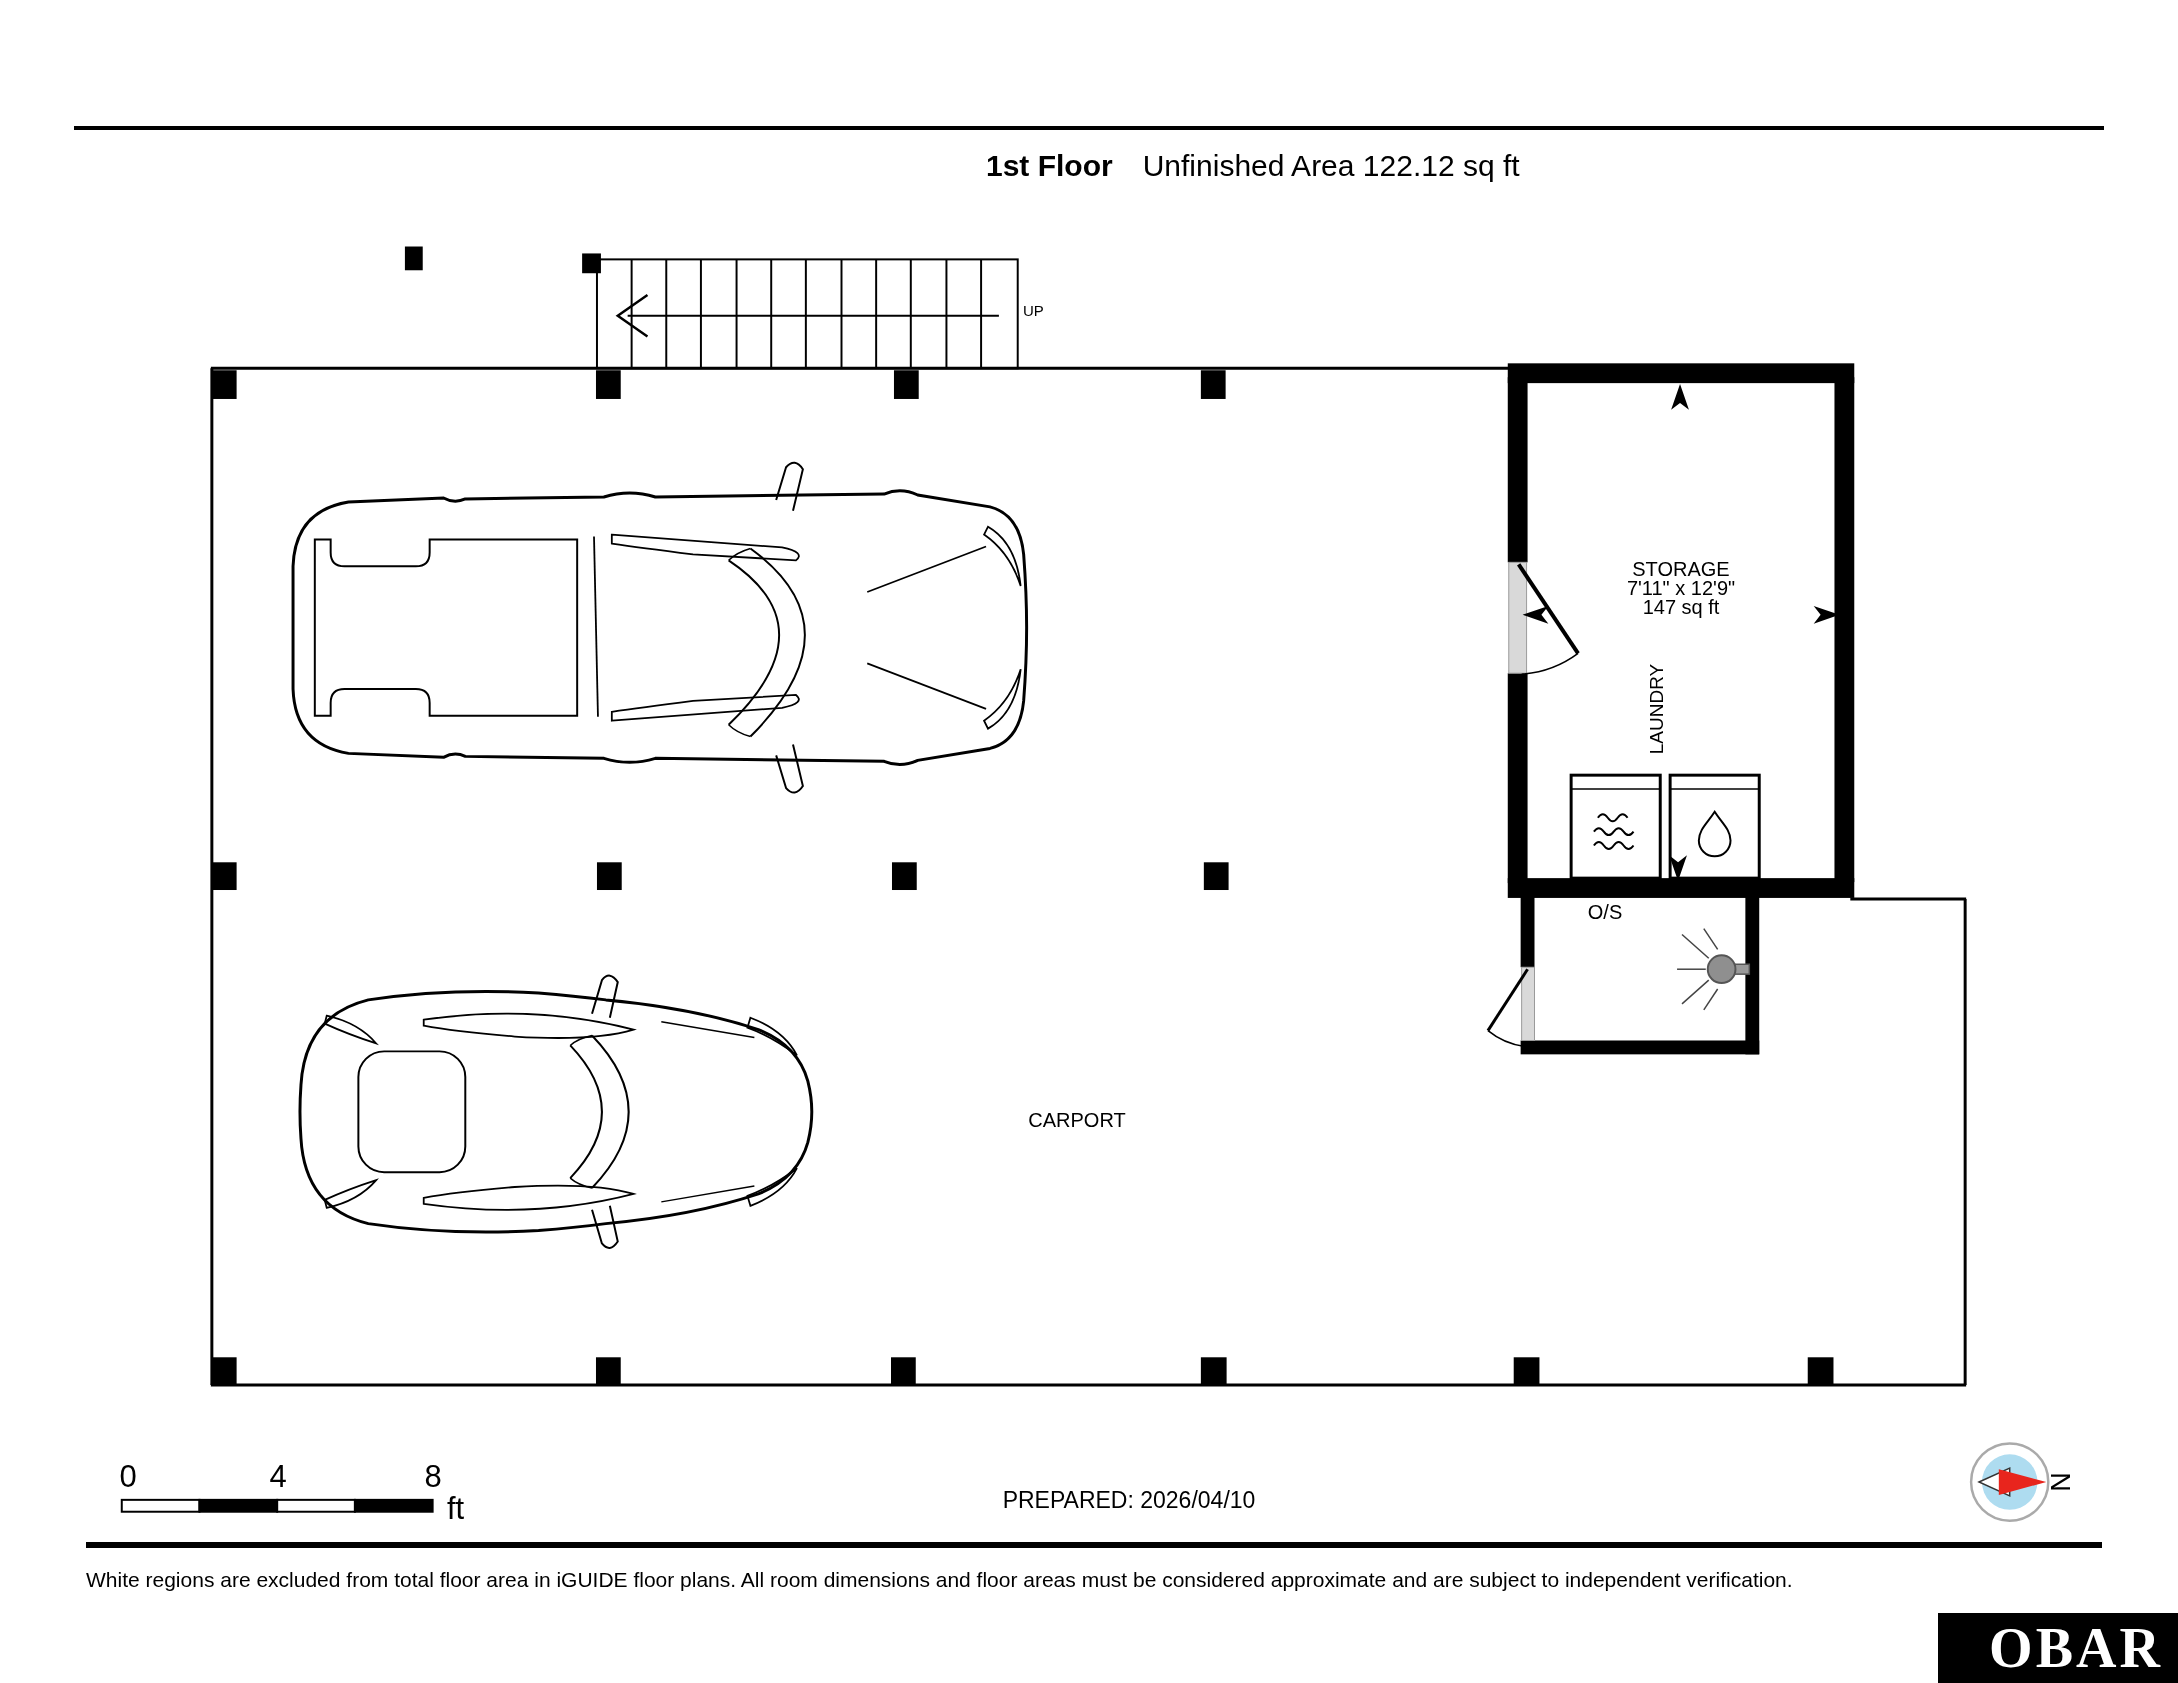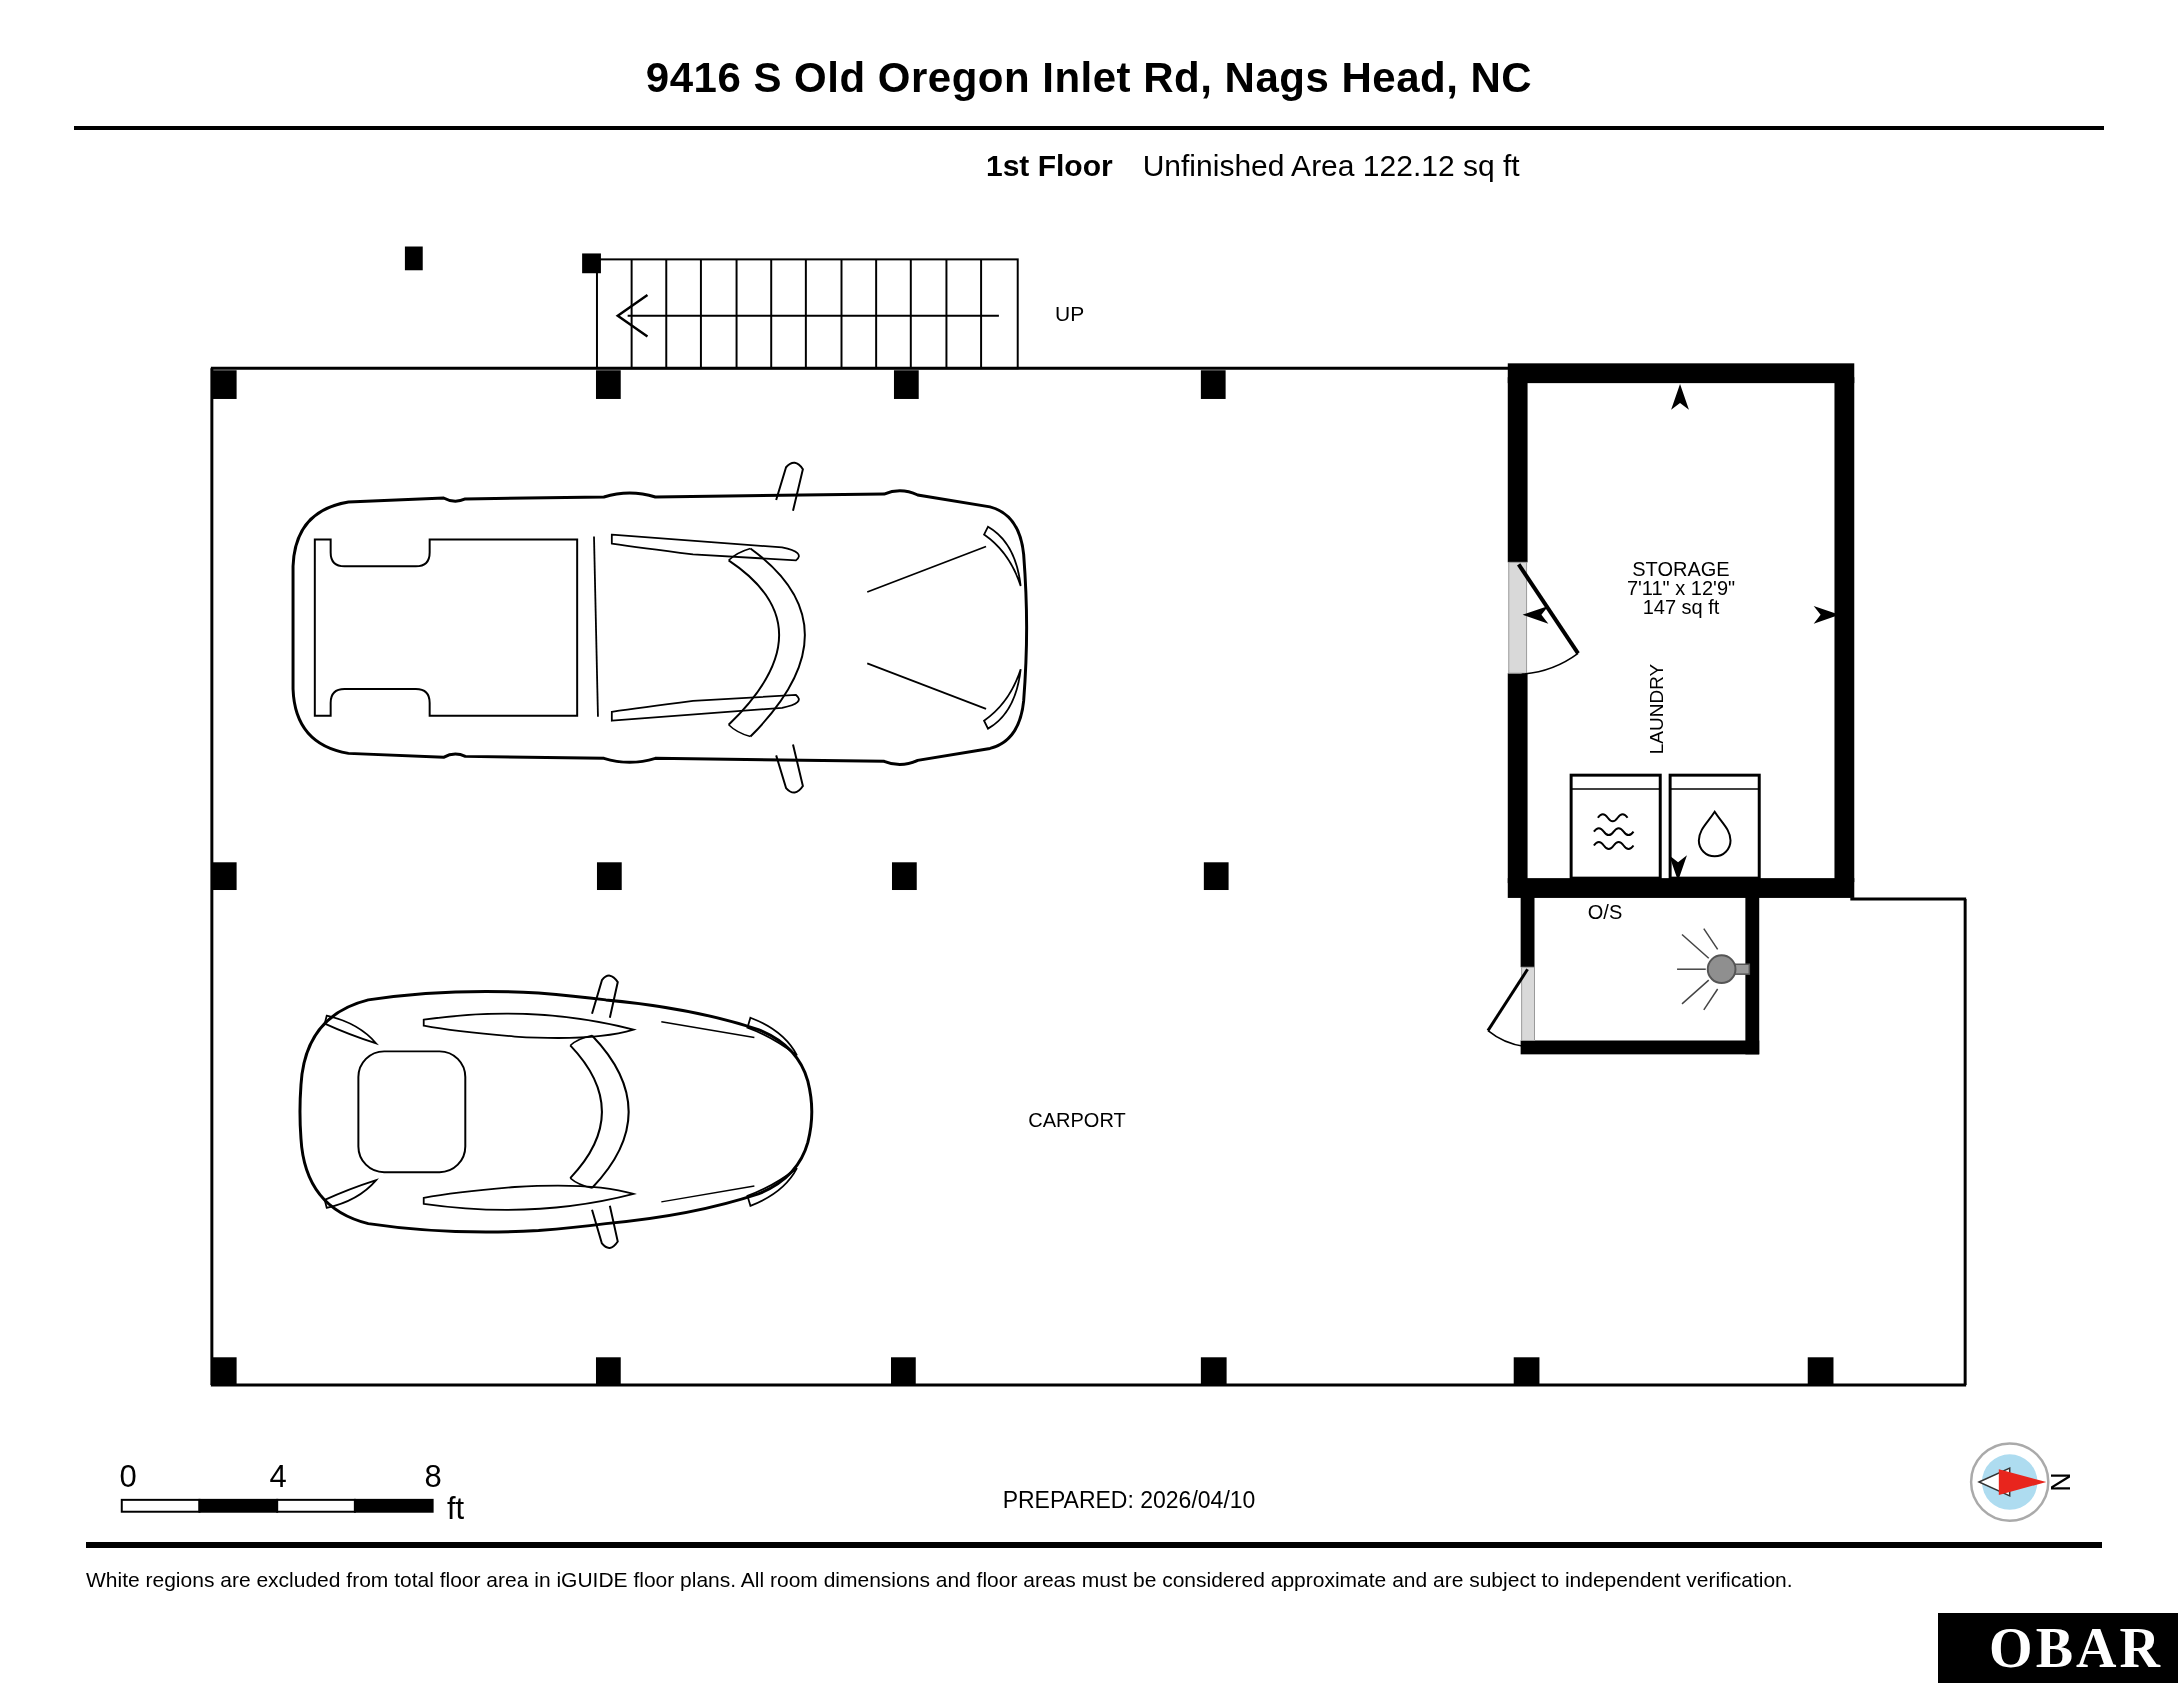--- a/index.html
+++ b/index.html
@@ -5,21 +5,21 @@
   html,body{margin:0;padding:0;background:#fff;}
   .page{position:relative;width:2178px;height:1683px;background:#ffffff;overflow:hidden;
         font-family:"Liberation Sans", sans-serif;color:#000;}
   .abs{position:absolute;}
   .ctr{transform:translateX(-50%);white-space:nowrap;}
   .title{font-size:42px;font-weight:bold;letter-spacing:0.5px;}
   .rule{background:#000;}
   .sub{font-size:30px;white-space:nowrap;display:flex;gap:30px;align-items:baseline;}
   .sub .b{font-weight:bold;}
   .roomlbl{font-size:20px;text-align:center;line-height:19px;white-space:nowrap;}
-  .uplbl{font-size:21px;margin-left:32px;}
+  .uplbl{font-size:15px;}
   .rot-ccw{transform:translate(-50%,-50%) rotate(-90deg);transform-origin:center;white-space:nowrap;}
   .rot-cw{transform:translate(-50%,-50%) rotate(90deg);transform-origin:center;white-space:nowrap;}
   .scalenum{font-size:31px;}
   .prepared{font-size:23px;margin-left:39px;}
   .disclaimer{font-size:21px;}
   .northlbl{font-size:27px;}
   .logo{background:#000;color:#fff;display:flex;align-items:center;justify-content:center;
         font-family:"Liberation Serif", serif;font-weight:bold;font-size:56px;letter-spacing:3px;}
   svg{position:absolute;left:0;top:0;}
 </style>
@@ -176,21 +176,20 @@
     </g>
 
     <g>
       <circle cx="2030" cy="1497" r="39" fill="#fff" stroke="#aaa" stroke-width="2.5"></circle>
       <circle cx="2030" cy="1497" r="28" fill="#aedcf0"></circle>
       <polygon points="1999,1497 2030,1483 2030,1511" fill="#fff" stroke="#333" stroke-width="1.5"></polygon>
       <polygon points="2067,1497 2019,1484 2019,1510" fill="#e8251d"></polygon>
     </g>
   </svg>
 
-  <div class="abs ctr title" style="left:1089px;top:54px;">9416 S Old Oregon Inlet Rd, Nags Head, NC</div>
   <div class="abs rule" style="left:74px;top:126px;width:2030px;height:4px;"></div>
 
   <div class="abs sub" style="left:986px;top:149px;">
     <span class="b">1st Floor</span>
     <span>Unfinished Area 122.12 sq ft</span>
   </div>
 
   <div class="abs uplbl" style="left:1023px;top:302px;">UP</div>
 
   <div class="abs ctr roomlbl" style="left:1681px;top:560px;">

